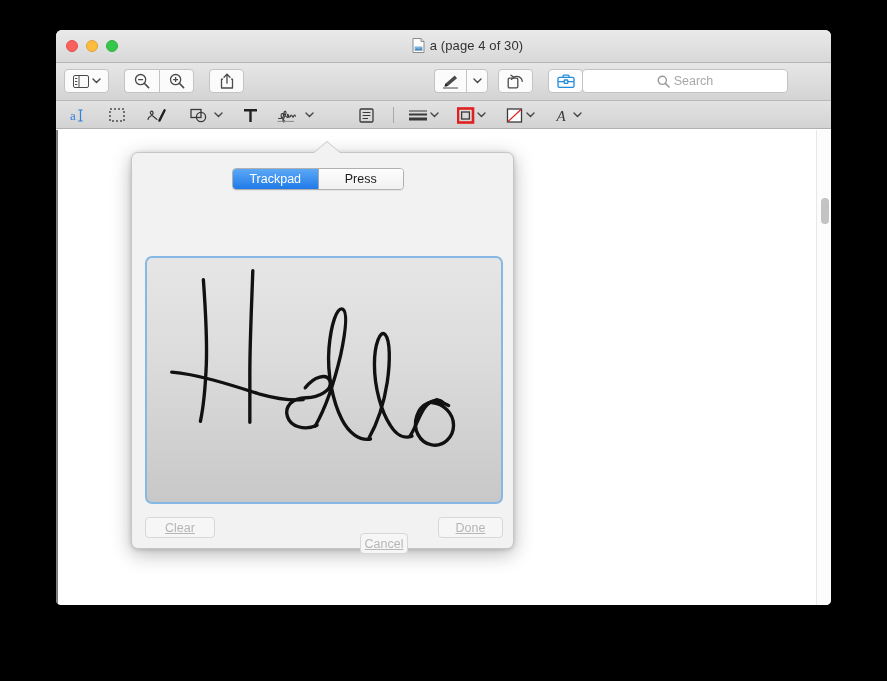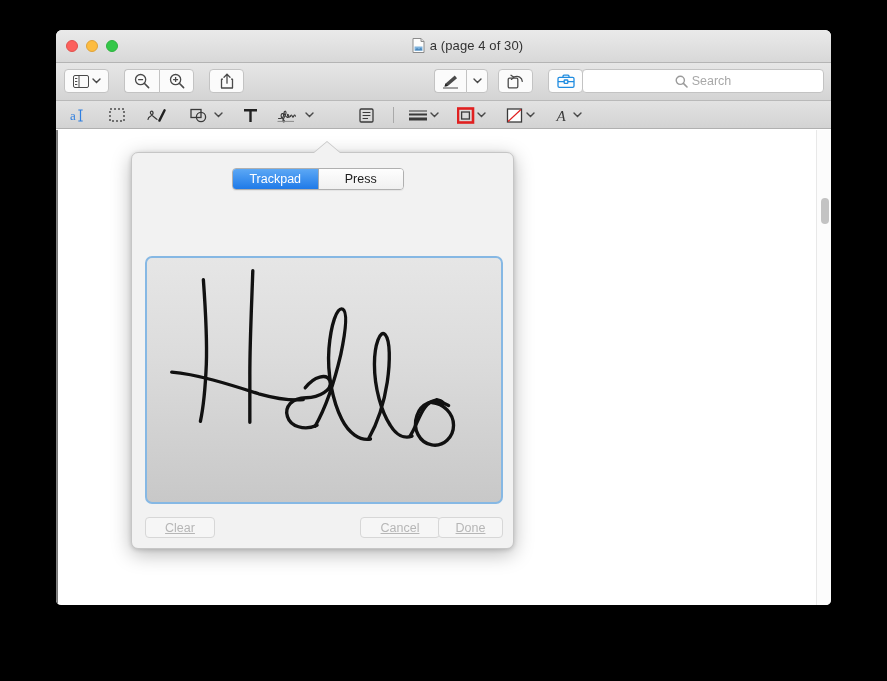--- a/index.html
+++ b/index.html
@@ -72,21 +72,21 @@
   #btn-zoomout { left: 68px; width: 35px; border-radius: 4px 0 0 4px; border-right: none; }
   #btn-zoomin  { left: 103px; width: 35px; border-radius: 0 4px 4px 0; }
   #btn-share   { left: 153px; width: 35px; }
   #btn-markup  { left: 378px; width: 32px; border-radius: 4px 0 0 4px; border-right: none; }
   #btn-markup-arrow { left: 410px; width: 22px; border-radius: 0 4px 4px 0; }
   #btn-rotate  { left: 442px; width: 35px; }
   #btn-toolbox { left: 492px; width: 35px; }
 
   #searchfield {
     position: absolute; top: 6px; left: 526px;
-    width: 242px; height: 24px;
+    width: 206px; height: 24px;
     background: #ffffff;
     border: 1px solid #c3c3c3;
     border-radius: 4px;
     display: flex; align-items: center; justify-content: center;
     gap: 4px;
   }
   #search-placeholder {
     font-size: 12.5px; color: #a8a8a8;
   }
 
@@ -212,21 +212,21 @@
     height: 21px;
     background: #f6f6f6;
     border: 1px solid #d7d7d7;
     border-radius: 4px;
     display: flex; align-items: center; justify-content: center;
     font-size: 12.5px;
     color: #b6b6b6;
     text-decoration: underline;
   }
   #btn-clear  { left: 13px;  top: 364px; width: 70px; }
-  #btn-cancel { left: 228px; top: 364px; width: 80px; }
+  #btn-cancel { left: 228px; top: 380px; width: 48px; }
   #btn-done   { left: 306px; top: 364px; width: 65px; }
 </style>
 </head>
 <body>
 
 <div id="window">
 
   <div id="titlebar">
     <div class="traffic tl-red"></div>
     <div class="traffic tl-yellow"></div>

